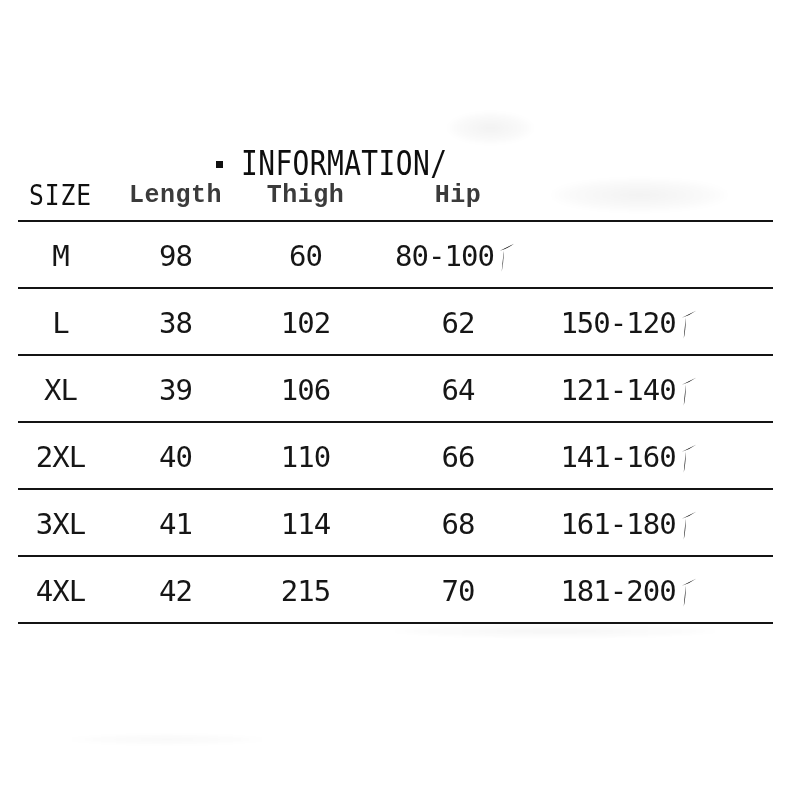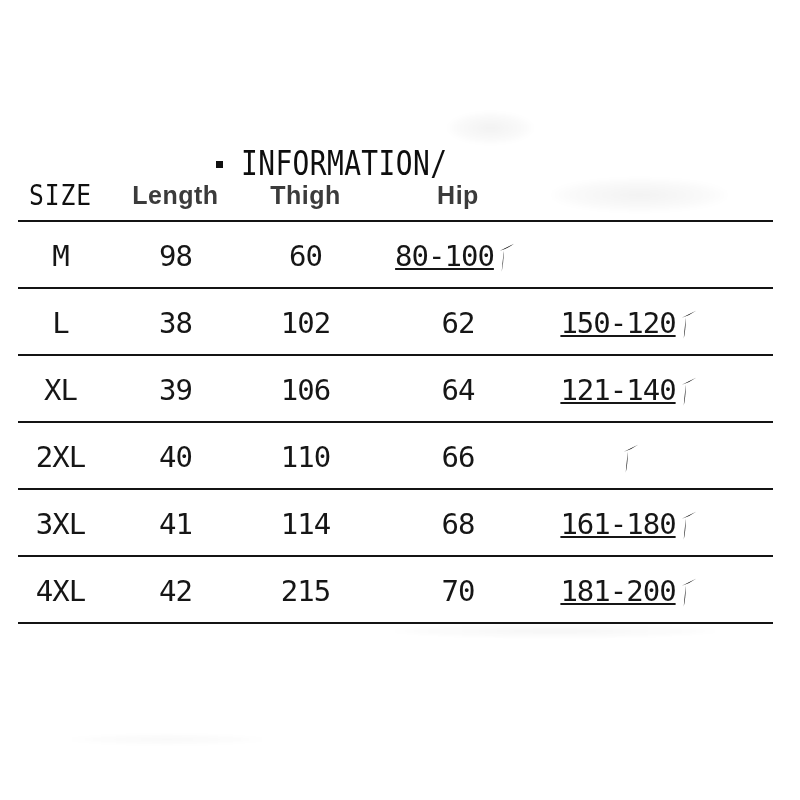--- a/index.html
+++ b/index.html
@@ -66,39 +66,38 @@
     overflow: visible;
   }
   .th-size {
     font-family: "DejaVu Sans Mono", monospace;
     font-size: 28px;
     color: #101010;
     letter-spacing: 1px;
     transform: scaleX(0.88);
   }
   .th-sans {
-    font-family: Liberation Sans, sans-serif;
+    font-family: Liberation Mono, monospace;
     font-weight: 700;
     font-size: 25px;
     color: #3b3b3b;
     letter-spacing: 0.5px;
     text-align: center;
   }
   .td {
     font-family: "DejaVu Sans Mono", monospace;
     font-size: 29px;
     color: #161616;
     letter-spacing: -1px;
     padding-top: 3px;
   }
   .weight-cell {
     display: flex;
     align-items: flex-start;
     justify-content: center;
-    text-decoration: underline;
   }
   .jin {
     width: 24px;
     height: 31px;
     margin-left: 3px;
     margin-top: 3px;
     flex: 0 0 auto;
   }
 
   
@@ -187,20 +186,21 @@
       </div>
       <div class="td"></div>
     </div>
 
     <div class="row tr">
       <div class="td">2XL</div>
       <div class="td">40</div>
       <div class="td">110</div>
       <div class="td">66</div>
       <div class="td weight-cell">
+        <span>141-160</span>
         <svg class="jin" viewBox="0 0 26 34">
             <use href="#jin-glyph"></use>
           </svg>
       </div>
       <div class="td"></div>
     </div>
 
     <div class="row tr">
       <div class="td">3XL</div>
       <div class="td">41</div>

